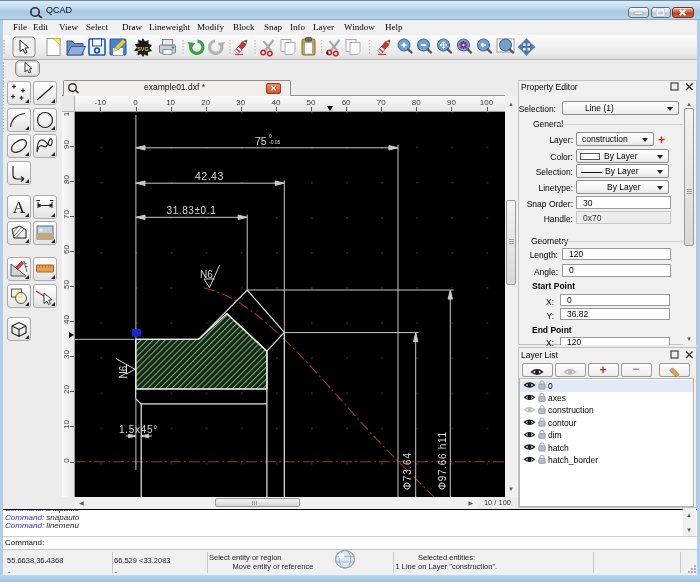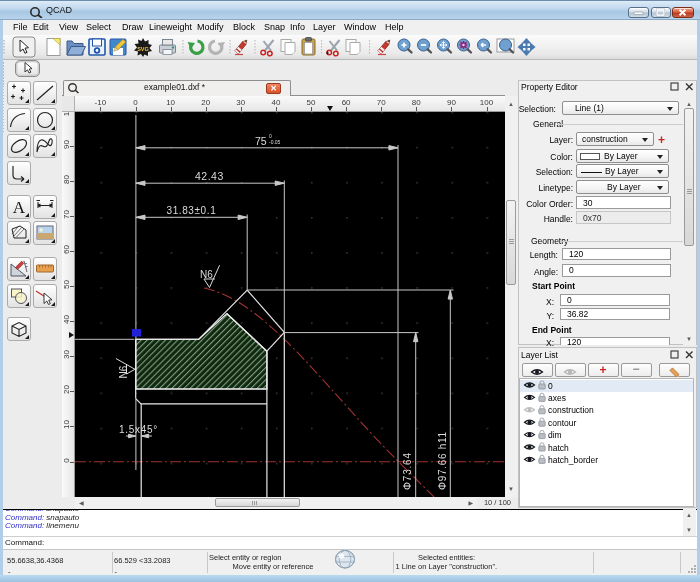--- a/index.html
+++ b/index.html
@@ -10,21 +10,21 @@
 #titlebar { left:0; top:0; width:700px; height:20px;
   background:linear-gradient(#dcebf7,#c3d9ee 40%,#a8c7e2 60%,#b9d4ec);
   border-top:1px solid #6d8cab; border-bottom:1px solid #8aa8c4; }
 #title-text { left:46px; top:5px; font-size:9px; color:#111; }
 .winbtn { top:7px; height:10.5px; border:1px solid #58708a; border-radius:3px; box-shadow:inset 0 1px 0 rgba(255,255,255,0.7); }
 #btn-min { left:628px; width:21px; background:linear-gradient(#f8fbfd,#d2dde6 45%,#b4c4d2 55%,#cfdce6); }
 #btn-max { left:650.5px; width:20.5px; background:linear-gradient(#f8fbfd,#d2dde6 45%,#b4c4d2 55%,#cfdce6); }
 #btn-close { left:672px; width:21.5px; border-color:#7c2d14; background:linear-gradient(#f0a088,#db6547 45%,#b93a20 55%,#d0644a); }
 
 #menubar { left:3px; top:20px; width:694px; height:15px; background:#f0f0f0; font-size:9px; color:#000; }
-#menubar span { position:absolute; top:2px; }
+#menubar span { position:absolute; top:2px;font-family:Liberation Serif, serif; }
 
 #toolbar { left:3px; top:35px; width:694px; height:25px;
   background:linear-gradient(#fbfbfb,#e9e9e9 80%,#dcdcdc); border-bottom:1px solid #b9b9b9; }
 
 #mainbg { left:3px; top:60px; width:694px; height:515px; background:#ececec; }
 
 .tbtn { position:absolute; width:24px; height:24px; border:1px solid #ababab; border-radius:3px;
   background:linear-gradient(#ffffff,#f1f1f1 50%,#e2e2e2); overflow:hidden; }
 .tbtn svg { display:block; margin:0 auto; }
 .tbtn.nosub::after { display:none; }
@@ -522,35 +522,35 @@
 </div>
 <div class="abs" style="left:477px;top:497px;width:41px;height:12px;background:#ececec;font-size:7.5px;color:#333;text-align:center;line-height:11px">10 / 100</div>
 
 <div class="abs" style="left:518px;top:80px;width:179px;height:265px;background:#f0f0f0;border:1px solid #c2c2c2"></div>
 <div class="ptitle abs" style="left:521px;top:82px">Property Editor</div>
 <svg class="abs" style="left:670px;top:82px" width="26" height="10">
   <rect x="1" y="1" width="7" height="7" fill="none" stroke="#444" stroke-width="1.2"></rect>
   <path d="M16 1.5 L22.5 8 M22.5 1.5 L16 8" stroke="#333" stroke-width="1.4"></path>
 </svg>
 <div class="plabel abs" style="left:488px;top:104px;width:68px">Selection:</div>
-<div class="combo abs" style="left:562px;top:100.5px;width:117px;height:14px;line-height:13px;padding-left:12px">Line (1)<span class="arrow"></span></div>
+<div class="combo abs" style="left:562px;top:100.5px;width:117px;height:14px;line-height:13px;padding-left:22px">Line (1)<span class="arrow"></span></div>
 <div class="ptitle abs" style="left:533px;top:119px">General</div>
 <div class="abs" style="left:557px;top:123.5px;width:131px;height:1px;background:#cdcdcd"></div>
 <div class="plabel abs" style="left:488px;top:135px;width:85px">Layer:</div>
 <div class="combo abs" style="left:576px;top:132px;width:78px;height:14px;line-height:13px;padding-left:5px">construction<span class="arrow"></span></div>
 <div class="abs" style="left:658px;top:133px;font-size:12px;font-weight:bold;color:#cc2222">+</div>
 <div class="plabel abs" style="left:488px;top:151.5px;width:85px">Color:</div>
 <div class="combo abs" style="left:576px;top:148.5px;width:93px;height:14px;line-height:13px;padding-left:27px">By Layer<span class="arrow"></span>
   <span style="position:absolute;left:3px;top:3px;width:20px;height:7px;background:#fff;border:1px solid #555"></span></div>
 <div class="plabel abs" style="left:488px;top:167px;width:85px">Selection:</div>
 <div class="combo abs" style="left:576px;top:164px;width:93px;height:14px;line-height:13px;padding-left:28px">By Layer<span class="arrow"></span>
   <span style="position:absolute;left:4px;top:6.5px;width:21px;height:1.5px;background:#111"></span></div>
 <div class="plabel abs" style="left:488px;top:182.5px;width:85px">Linetype:</div>
 <div class="combo abs" style="left:576px;top:179.5px;width:93px;height:14px;line-height:13px;padding-left:30px">By Layer<span class="arrow"></span></div>
-<div class="plabel abs" style="left:488px;top:198.5px;width:85px">Color Order:</div>
+<div class="plabel abs" style="left:488px;top:198.5px;width:85px">Snap Order:</div>
 <div class="field abs" style="left:576px;top:195.5px;width:95px;height:13px;line-height:12px;padding-left:6px">30</div>
 <div class="plabel abs" style="left:488px;top:214px;width:85px">Handle:</div>
 <div class="abs" style="left:576px;top:211px;width:95px;height:13px;line-height:12px;padding-left:6px;background:#ececec;border:1px solid #c6c6c6;font-size:8.5px;color:#333">0x70</div>
 <div class="ptitle abs" style="left:531px;top:236px">Geometry</div>
 <div class="abs" style="left:562px;top:240.5px;width:126px;height:1px;background:#cdcdcd"></div>
 <div class="plabel abs" style="left:473px;top:250px;width:85px">Length:</div>
 <div class="field abs" style="left:562px;top:247.5px;width:109px;height:12.5px;line-height:11.5px;padding-left:6px">120</div>
 <div class="plabel abs" style="left:473px;top:266.5px;width:85px">Angle:</div>
 <div class="field abs" style="left:562px;top:264px;width:109px;height:12.5px;line-height:11.5px;padding-left:6px">0</div>
 <div class="ptitle abs" style="left:532px;top:281px;font-weight:bold">Start Point</div>

